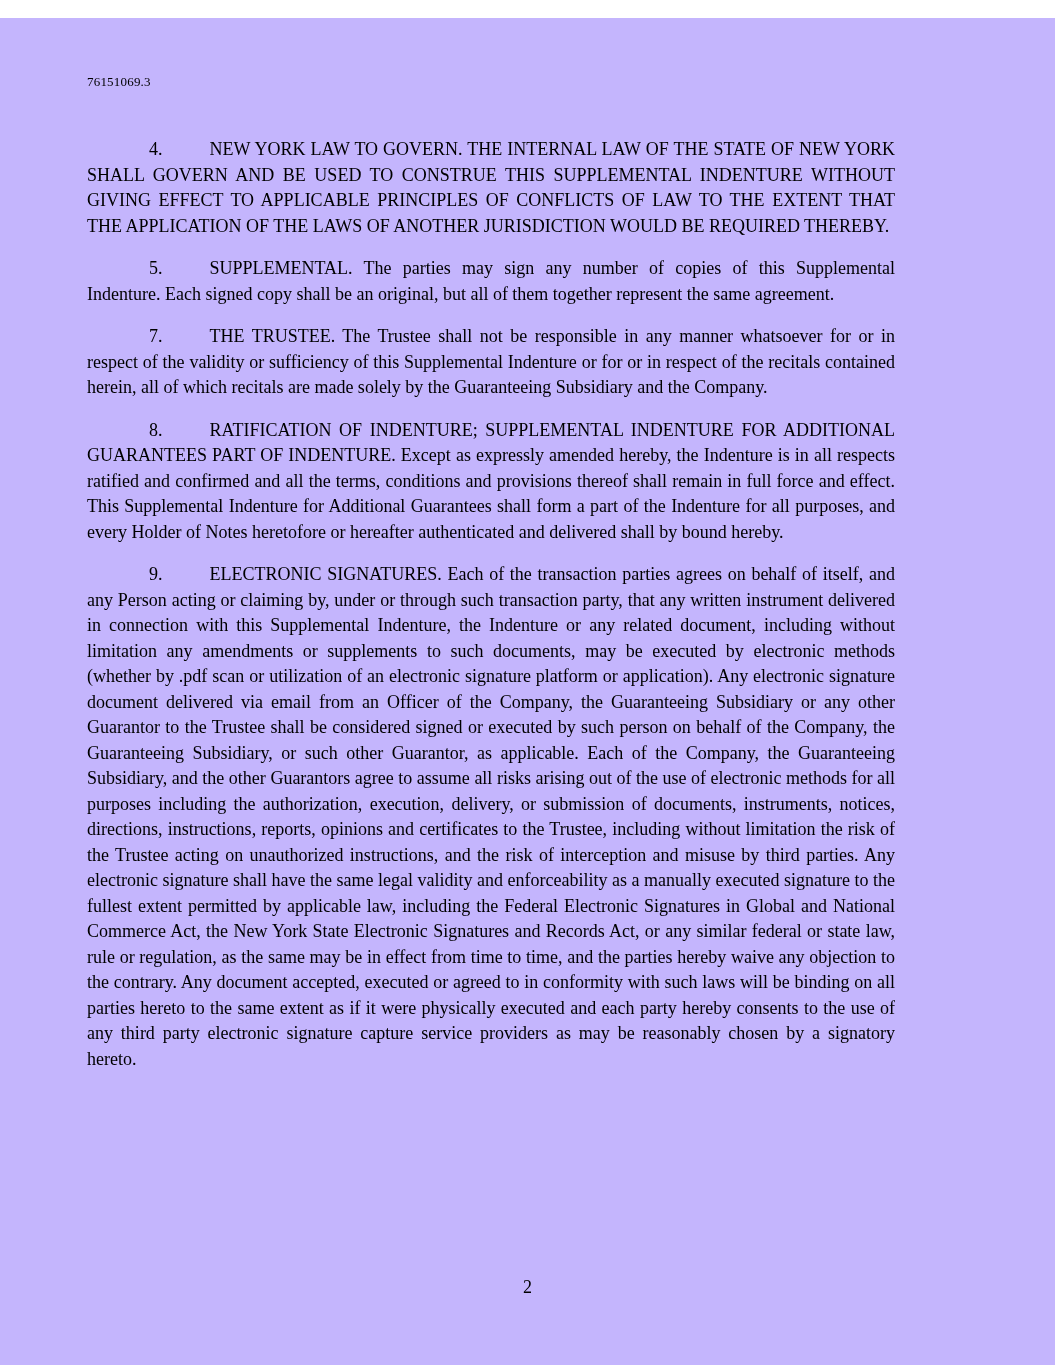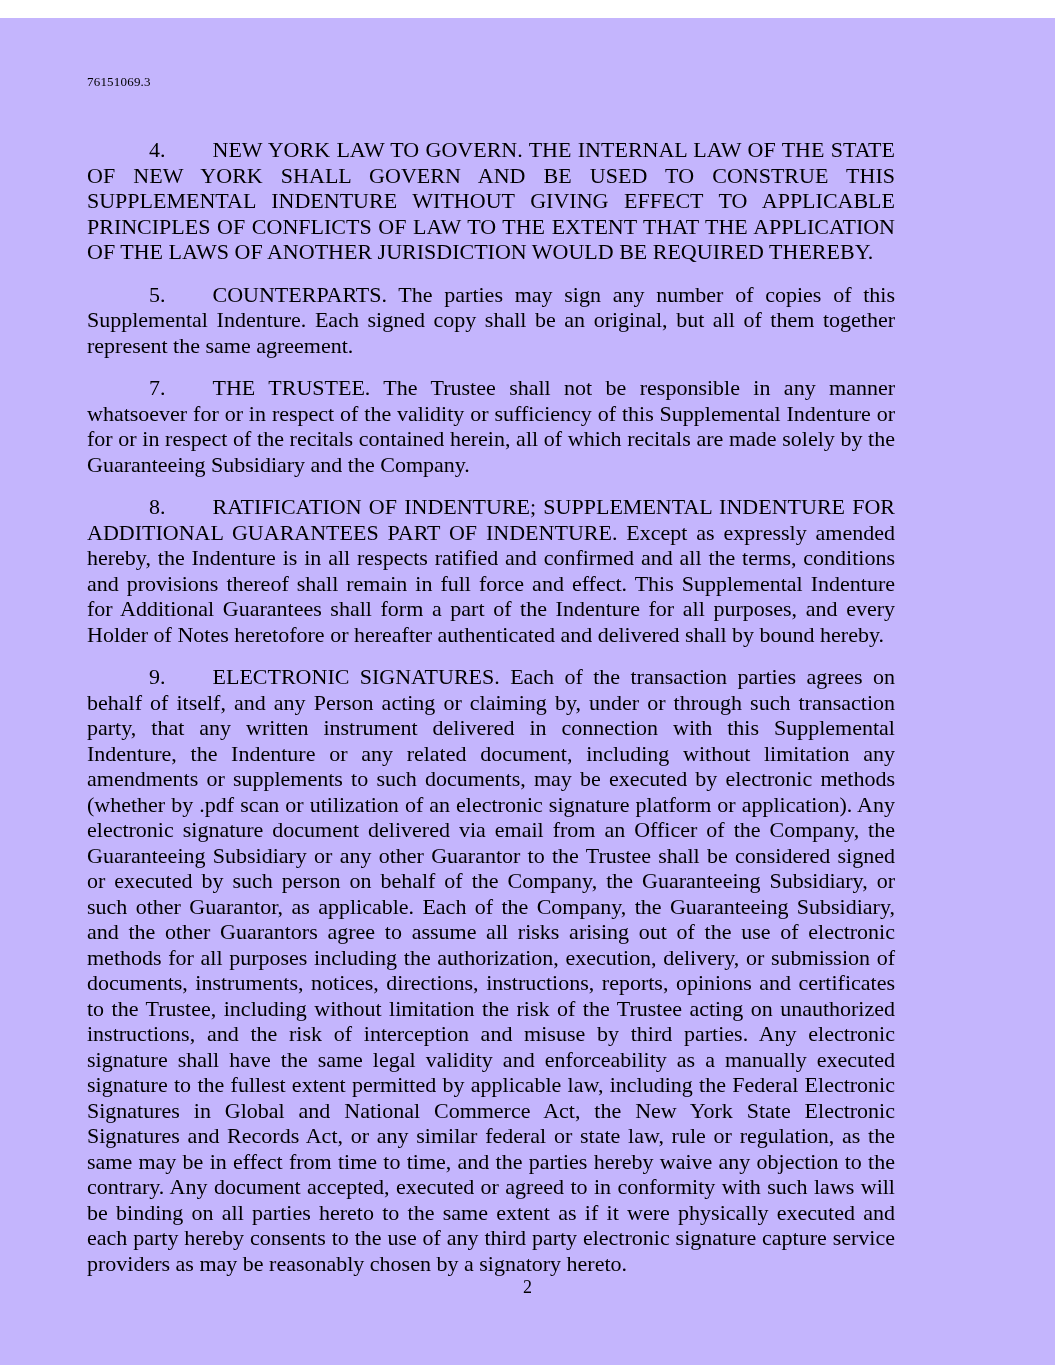--- a/index.html
+++ b/index.html
@@ -23,21 +23,21 @@
     font-size: 13px;
     line-height: 15px;
     letter-spacing: 0.2px;
   }
   .content {
     margin-top: 48px;
     width: 808px;
   }
   .para {
     margin: 0 0 17px 0;
-    font-size: 22px;
+    font-size: 18px;
     line-height: 25.5px;
     text-align: justify;
     text-indent: 62px;
   }
   .para .num {
     display: inline;
   }
   .para .tab {
     display: inline-block;
     width: 47px;
@@ -54,21 +54,21 @@
 </style>
 </head>
 <body>
 
 <div class="page">
   <div class="doc-number">76151069.3</div>
 
   <div class="content">
   <p class="para"><span class="num">4.</span><span class="tab"></span><span class="heading">NEW YORK LAW TO GOVERN.</span><span class="body-text"> THE INTERNAL LAW OF THE STATE OF NEW YORK SHALL GOVERN AND BE USED TO CONSTRUE THIS SUPPLEMENTAL INDENTURE WITHOUT GIVING EFFECT TO APPLICABLE PRINCIPLES OF CONFLICTS OF LAW TO THE EXTENT THAT THE APPLICATION OF THE LAWS OF ANOTHER JURISDICTION WOULD BE REQUIRED THEREBY.</span></p>
 
-  <p class="para"><span class="num">5.</span><span class="tab"></span><span class="heading">COUNTERPARTS.</span><span class="body-text"> The parties may sign any number of copies of this Supplemental Indenture. Each signed copy shall be an original, but all of them together represent the same agreement.</span></p>
+  <p class="para"><span class="num">5.</span><span class="tab"></span><span class="heading">SUPPLEMENTAL.</span><span class="body-text"> The parties may sign any number of copies of this Supplemental Indenture. Each signed copy shall be an original, but all of them together represent the same agreement.</span></p>
 
 
   <p class="para"><span class="num">7.</span><span class="tab"></span><span class="heading">THE TRUSTEE.</span><span class="body-text"> The Trustee shall not be responsible in any manner whatsoever for or in respect of the validity or sufficiency of this Supplemental Indenture or for or in respect of the recitals contained herein, all of which recitals are made solely by the Guaranteeing Subsidiary and the Company.</span></p>
 
   <p class="para"><span class="num">8.</span><span class="tab"></span><span class="heading">RATIFICATION OF INDENTURE; SUPPLEMENTAL INDENTURE FOR ADDITIONAL GUARANTEES PART OF INDENTURE.</span><span class="body-text"> Except as expressly amended hereby, the Indenture is in all respects ratified and confirmed and all the terms, conditions and provisions thereof shall remain in full force and effect. This Supplemental Indenture for Additional Guarantees shall form a part of the Indenture for all purposes, and every Holder of Notes heretofore or hereafter authenticated and delivered shall by bound hereby.</span></p>
 
   <p class="para"><span class="num">9.</span><span class="tab"></span><span class="heading">ELECTRONIC SIGNATURES.</span><span class="body-text"> Each of the transaction parties agrees on behalf of itself, and any Person acting or claiming by, under or through such transaction party, that any written instrument delivered in connection with this Supplemental Indenture, the Indenture or any related document, including without limitation any amendments or supplements to such documents, may be executed by electronic methods (whether by .pdf scan or utilization of an electronic signature platform or application). Any electronic signature document delivered via email from an Officer of the Company, the Guaranteeing Subsidiary or any other Guarantor to the Trustee shall be considered signed or executed by such person on behalf of the Company, the Guaranteeing Subsidiary, or such other Guarantor, as applicable. Each of the Company, the Guaranteeing Subsidiary, and the other Guarantors agree to assume all risks arising out of the use of electronic methods for all purposes including the authorization, execution, delivery, or submission of documents, instruments, notices, directions, instructions, reports, opinions and certificates to the Trustee, including without limitation the risk of the Trustee acting on unauthorized instructions, and the risk of interception and misuse by third parties. Any electronic signature shall have the same legal validity and enforceability as a manually executed signature to the fullest extent permitted by applicable law, including the Federal Electronic Signatures in Global and National Commerce Act, the New York State Electronic Signatures and Records Act, or any similar federal or state law, rule or regulation, as the same may be in effect from time to time, and the parties hereby waive any objection to the contrary. Any document accepted, executed or agreed to in conformity with such laws will be binding on all parties hereto to the same extent as if it were physically executed and each party hereby consents to the use of any third party electronic signature capture service providers as may be reasonably chosen by a signatory hereto.</span></p>
 </div>
 
   <div class="page-number">2</div>

